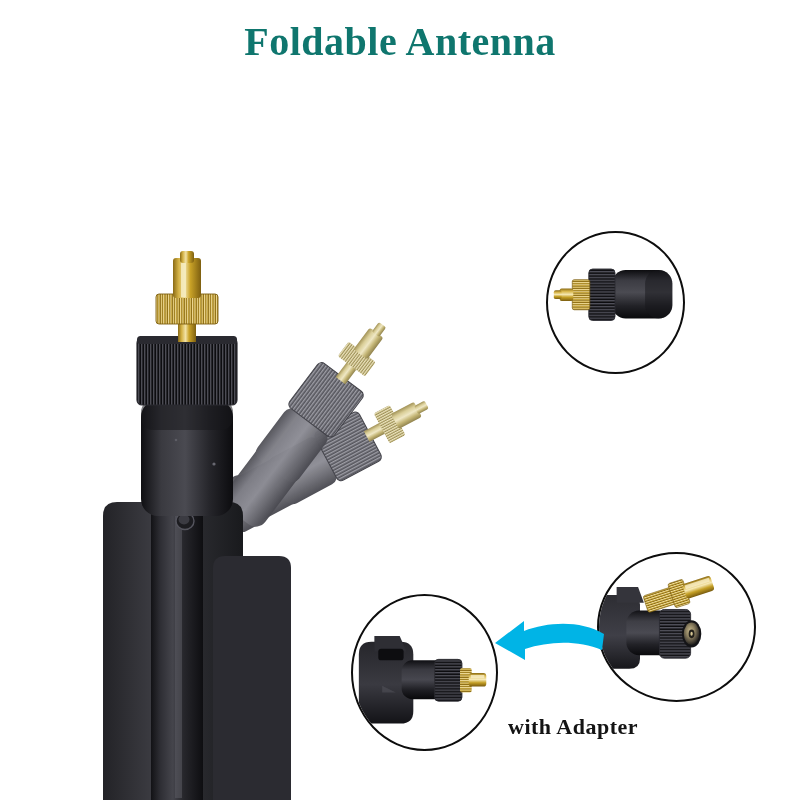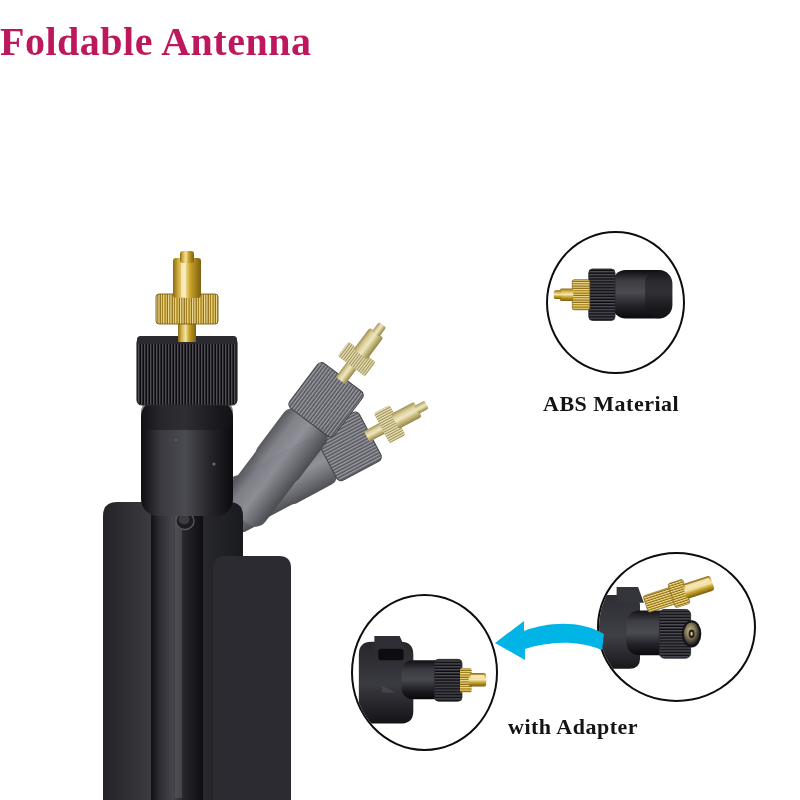--- a/index.html
+++ b/index.html
@@ -15,24 +15,24 @@
     background: #ffffff;
     overflow: hidden;
     font-family: "Liberation Serif", "DejaVu Serif", serif;
   }
 
   
   .headline {
     position: absolute;
     left: 0; right: 0;
     top: 18px;
-    text-align: left;
+    text-align: center;
     font-size: 40px;
     font-weight: bold;
-    color: #be185d;
+    color: #0f766e;
     letter-spacing: 0.5px;
   }
   .label-rotation {
     position: absolute;
     left: 76px;
     top: 203px;
     font-size: 22px;
     font-weight: bold;
     color: #141414;
     letter-spacing: 0.5px;
@@ -405,16 +405,15 @@
       <g>
         <path d="M604,634
                  C580,620 548,622 524,631
                  L524,621 L495,643 L525,660 L525,649
                  C549,641 578,640 602,650 Z" fill="#00b4e6"></path>
       </g>
     </svg>
   </div>
 
   <div class="headline">Foldable Antenna</div>
-  <div class="label-abs">ABS Material</div>
   <div class="label-adapter">with Adapter</div>
 
 </div>
 
 </body></html>

